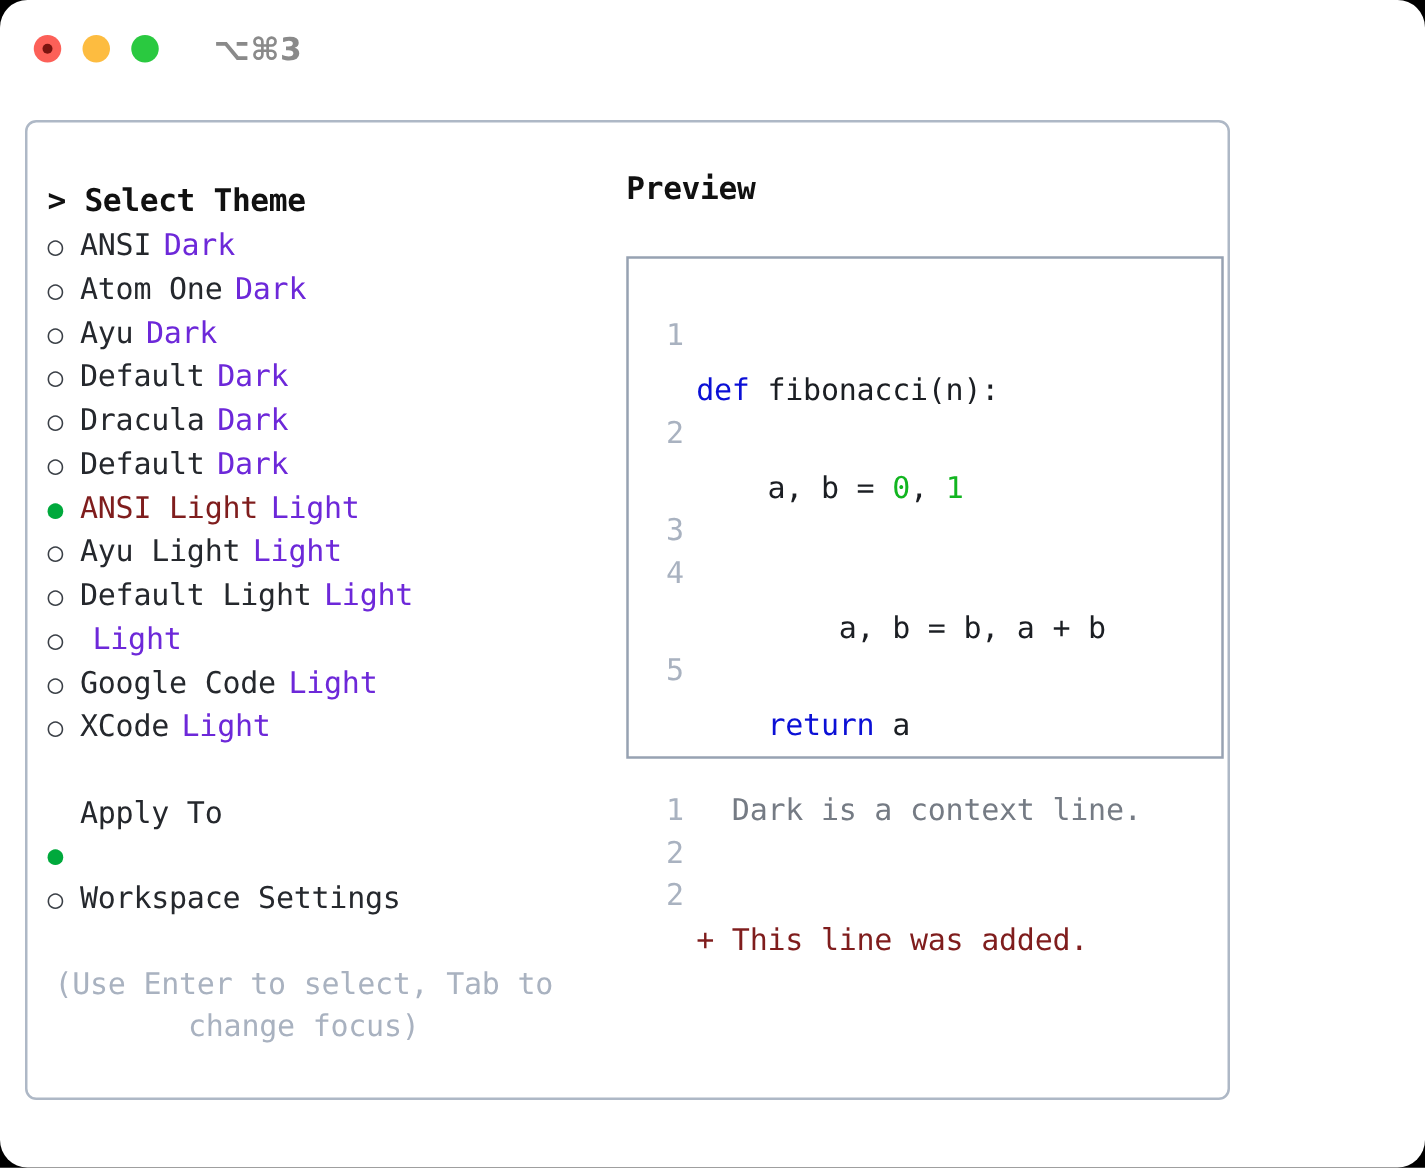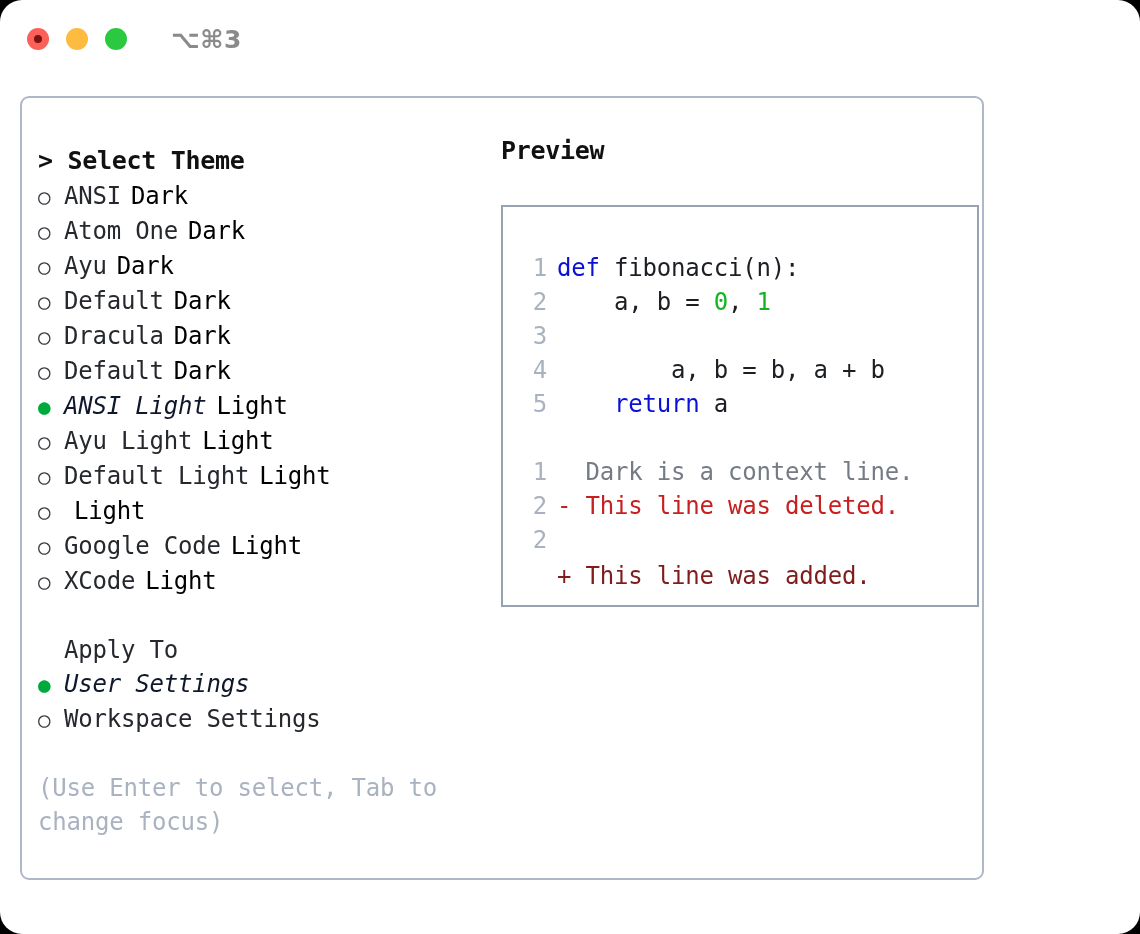--- a/index.html
+++ b/index.html
@@ -116,23 +116,23 @@
   .radio {
     display: inline-block;
     width: 26px;
     flex: 0 0 26px;
     font-size: 21px;
     color: #3a3f46;
     line-height: 34px;
   }
   .radio.on { color: #00a93c; }
   .theme-name { color: #25282d; }
-  .theme-row.selected .theme-name { color: #0f172a; font-style: italic; }
+  .theme-row.selected .theme-name { color: #7f1d1d; }
   .theme-badge {
-    color: #000000;
+    color: #6d28d9;
     margin-left: 10px;
   }
 
   .spacer-line { height: 34px; }
 
   .apply-title {
     font-size: 24px;
     color: #25282d;
     line-height: 34px;
     white-space: pre;
@@ -140,20 +140,21 @@
     letter-spacing: -0.2px;
   }
 
   .hint {
     margin-top: 34px;
     font-size: 24px;
     color: #a9b2c0;
     line-height: 34px;
     width: 410px;
     letter-spacing: -0.2px;
+    text-align: center;
   }
 
   
   .preview-box {
     margin-top: 37px;
     width: 478px;
     height: 402px;
     border: 2px solid #97a2b2;
     box-sizing: border-box;
     background: #ffffff;
@@ -165,21 +166,21 @@
     line-height: 34px;
     white-space: pre;
     letter-spacing: -0.2px;
   }
   .ln {
     flex: 0 0 44px;
     text-align: right;
     color: #a9b2c0;
     padding-right: 10px;
   }
-  .code-body { color: #1b1e23; }
+  .code-body { color: #1b1e23; margin-top: 44px; }
   .blank-line { height: 34px; }
 
   .tok-kw   { color: #0b10d6; }
   .tok-num  { color: #12b520; }
   .tok-fn   { color: #12c7c7; }
   .tok-del  { color: #c62020; }
   .tok-add  { color: #7f1d1d; margin-top: 36px; }
   .tok-ctx  { color: #757b84; }
 </style>
 </head>
@@ -215,41 +216,41 @@
           <div class="theme-row"><span class="radio">○</span><span class="theme-badge">Light</span></div>
           <div class="theme-row"><span class="radio">○</span><span class="theme-name">Google Code</span><span class="theme-badge">Light</span></div>
           <div class="theme-row"><span class="radio">○</span><span class="theme-name">XCode</span><span class="theme-badge">Light</span></div>
         </div>
 
       <div class="spacer-line"></div>
 
       <div class="apply-title">Apply To</div>
 
       <div id="apply-list">
-          <div class="theme-row selected"><span class="radio on">●</span><span class="theme-name">User Settings</span></div>
+          <div class="theme-row selected"><span class="radio on">●</span></div>
           <div class="theme-row"><span class="radio">○</span><span class="theme-name">Workspace Settings</span></div>
         </div>
 
       <div class="hint">(Use Enter to select, Tab to change focus)</div>
     </div>
 
     <div class="right-col">
       <div class="section-title">Preview</div>
 
       <div class="preview-box">
         <div id="code-block">
             <div class="code-line"><span class="ln">1</span><span class="code-body"><span class="tok-kw">def</span><span> fibonacci(n):</span></span></div>
             <div class="code-line"><span class="ln">2</span><span class="code-body"><span>    a, b = </span><span class="tok-num">0</span><span>, </span><span class="tok-num">1</span></span></div>
             <div class="code-line"><span class="ln">3</span></div>
             <div class="code-line"><span class="ln">4</span><span class="code-body"><span>        a, b = b, a + b</span></span></div>
             <div class="code-line"><span class="ln">5</span><span class="code-body"><span>    </span><span class="tok-kw">return</span><span> a</span></span></div>
           </div>
         <div class="blank-line"></div>
         <div id="diff-block">
             <div class="code-line"><span class="ln">1</span><span class="tok-ctx"><span> </span><span> Dark is a context line.</span></span></div>
-            <div class="code-line"><span class="ln">2</span><span class="tok-del"><span>-</span><span> This line was deleted.</span></span></div>
+            <div class="code-line"><span class="ln">2</span></div>
             <div class="code-line"><span class="ln">2</span><span class="tok-add"><span>+</span><span> This line was added.</span></span></div>
           </div>
       </div>
     </div>
 
   </div>
 </div>
 
 </body></html>

